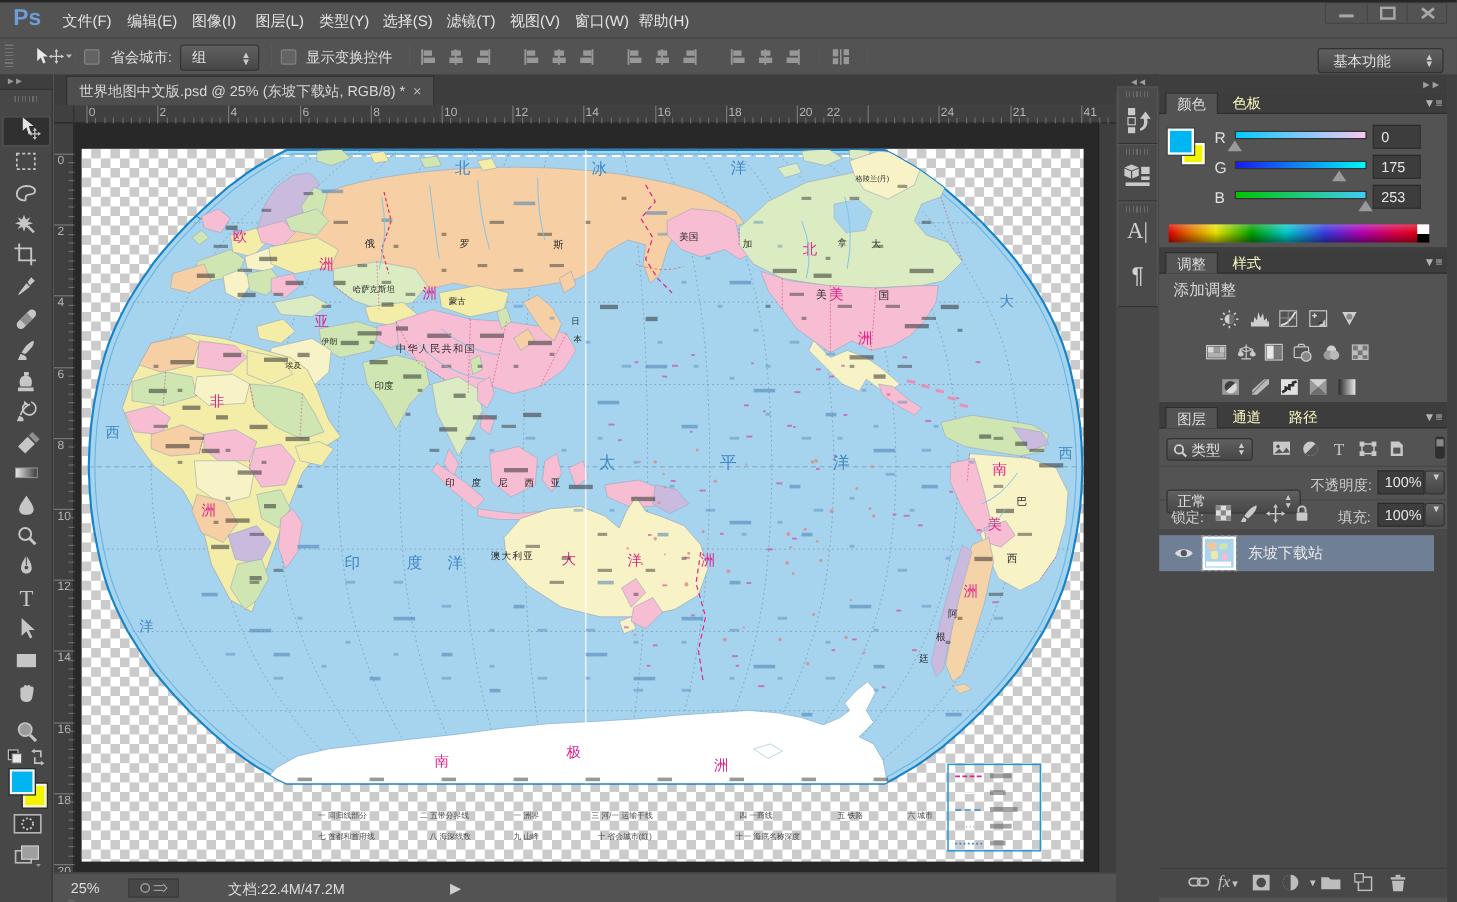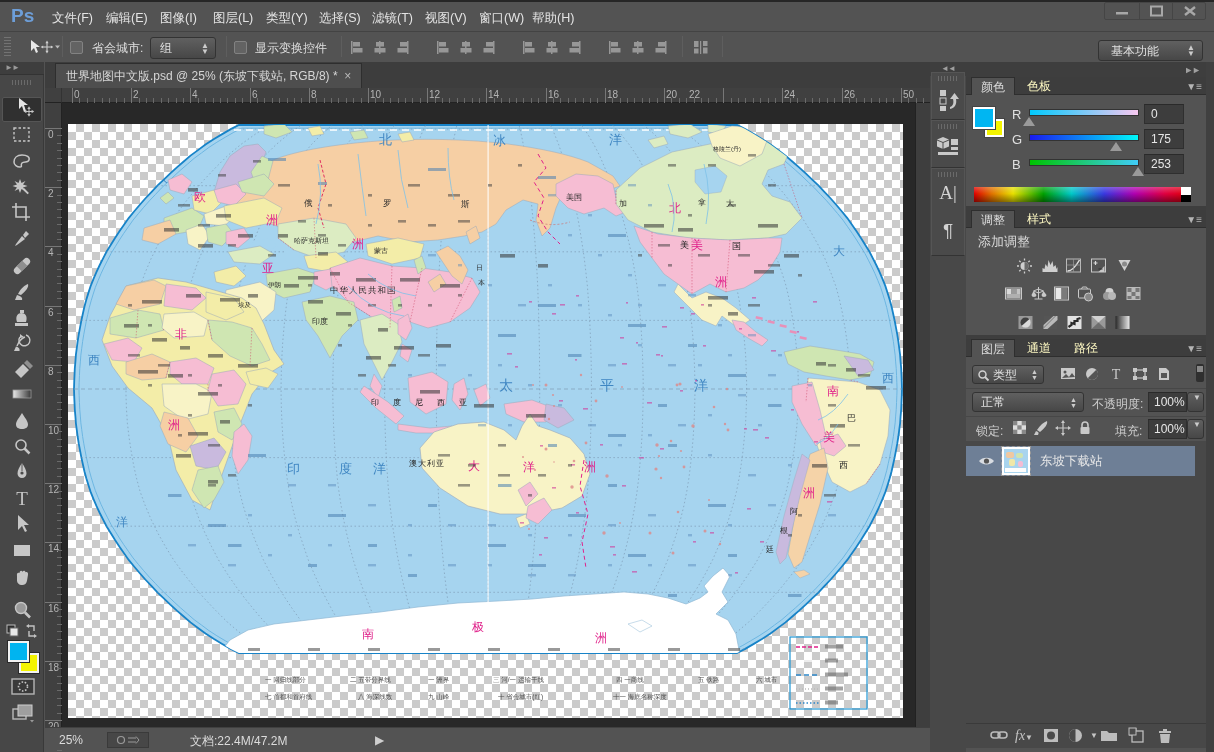--- a/index.html
+++ b/index.html
@@ -415,30 +415,30 @@
 <div style="position:absolute;left:730px;top:10px;width:1px;height:5px;background:#6a6a6a"></div>
 <div class="rnum" style="left:739px;top:1px">24</div>
 <div style="position:absolute;left:737px;top:0;width:1px;height:15px;background:#777"></div>
 <div style="position:absolute;left:745px;top:10px;width:1px;height:5px;background:#6a6a6a"></div>
 <div style="position:absolute;left:752px;top:10px;width:1px;height:5px;background:#6a6a6a"></div>
 <div style="position:absolute;left:760px;top:10px;width:1px;height:5px;background:#6a6a6a"></div>
 <div style="position:absolute;left:767px;top:10px;width:1px;height:5px;background:#6a6a6a"></div>
 <div style="position:absolute;left:774px;top:10px;width:1px;height:5px;background:#6a6a6a"></div>
 <div style="position:absolute;left:782px;top:10px;width:1px;height:5px;background:#6a6a6a"></div>
 <div style="position:absolute;left:789px;top:10px;width:1px;height:5px;background:#6a6a6a"></div>
-<div class="rnum" style="left:799px;top:1px">26</div>
+<div class="rnum" style="left:799px;top:1px">21</div>
 <div style="position:absolute;left:797px;top:0;width:1px;height:15px;background:#777"></div>
 <div style="position:absolute;left:804px;top:10px;width:1px;height:5px;background:#6a6a6a"></div>
 <div style="position:absolute;left:811px;top:10px;width:1px;height:5px;background:#6a6a6a"></div>
 <div style="position:absolute;left:819px;top:10px;width:1px;height:5px;background:#6a6a6a"></div>
 <div style="position:absolute;left:826px;top:10px;width:1px;height:5px;background:#6a6a6a"></div>
 <div style="position:absolute;left:834px;top:10px;width:1px;height:5px;background:#6a6a6a"></div>
 <div style="position:absolute;left:841px;top:10px;width:1px;height:5px;background:#6a6a6a"></div>
 <div style="position:absolute;left:848px;top:10px;width:1px;height:5px;background:#6a6a6a"></div>
-<div class="rnum" style="left:858px;top:1px">50</div>
+<div class="rnum" style="left:858px;top:1px">41</div>
 <div style="position:absolute;left:856px;top:0;width:1px;height:15px;background:#777"></div>
 <div style="position:absolute;left:863px;top:10px;width:1px;height:5px;background:#6a6a6a"></div>
 <div style="position:absolute;left:871px;top:10px;width:1px;height:5px;background:#6a6a6a"></div>
 <div style="position:absolute;left:878px;top:10px;width:1px;height:5px;background:#6a6a6a"></div>
 <div style="position:absolute;left:885px;top:10px;width:1px;height:5px;background:#6a6a6a"></div>
 <div style="position:absolute;left:893px;top:10px;width:1px;height:5px;background:#6a6a6a"></div>
 <div style="position:absolute;left:900px;top:10px;width:1px;height:5px;background:#6a6a6a"></div>
 <div style="position:absolute;left:908px;top:10px;width:1px;height:5px;background:#6a6a6a"></div>
 </div>
 <div class="abs rcorner"></div>
@@ -750,21 +750,21 @@
   </svg>
 <svg class="abs" style="left:1156px;top:366px" width="16" height="16" viewBox="0 0 16 16">
     <path d="M3,2 h7 l3,3 v9 h-10 Z" fill="#c9c9c9"></path>
     <rect x="5" y="7" width="6" height="5" fill="#555"></rect>
   </svg>
 <div class="abs" style="left:1196px;top:364px;width:8px;height:18px;background:#2f2f2f;border-radius:2px">
     <div style="margin:2px 1px;height:6px;background:#888"></div>
   </div>
 <div class="abs" style="left:966px;top:388px;width:240px;height:1px;background:#474747"></div>
 <div class="abs" style="left:966px;top:416px;width:240px;height:1px;background:#474747"></div>
-<div class="abs combo" style="left:972px;top:392px;width:112px;height:20px;line-height:19px;padding-left:8px">正常<span style="position:absolute;right:6px;top:4px;font-size:7px;color:#ccc;line-height:6px">▲<br>▼</span></div>
+<div class="abs combo" style="left:972px;top:408px;width:112px;height:20px;line-height:19px;padding-left:8px">正常<span style="position:absolute;right:6px;top:4px;font-size:7px;color:#ccc;line-height:6px">▲<br>▼</span></div>
 <div class="llab" style="left:1092px;top:396px">不透明度:</div>
 <div class="valbox" style="left:1148px;top:392px;width:39px;height:20px;line-height:19px;padding-left:5px">100%</div>
 <div class="combo" style="left:1187px;top:392px;width:17px;height:20px">
     <span style="position:absolute;left:5px;top:0;font-size:8px;color:#ccc">▼</span>
   </div>
 <div class="llab" style="left:976px;top:423px">锁定:</div>
 <svg class="abs" style="left:1013px;top:421px" width="13" height="13" viewBox="0 0 13 13">
     <rect width="13" height="13" fill="#ddd"></rect>
     <g fill="#888">
       <rect width="4.3" height="4.3"></rect>

